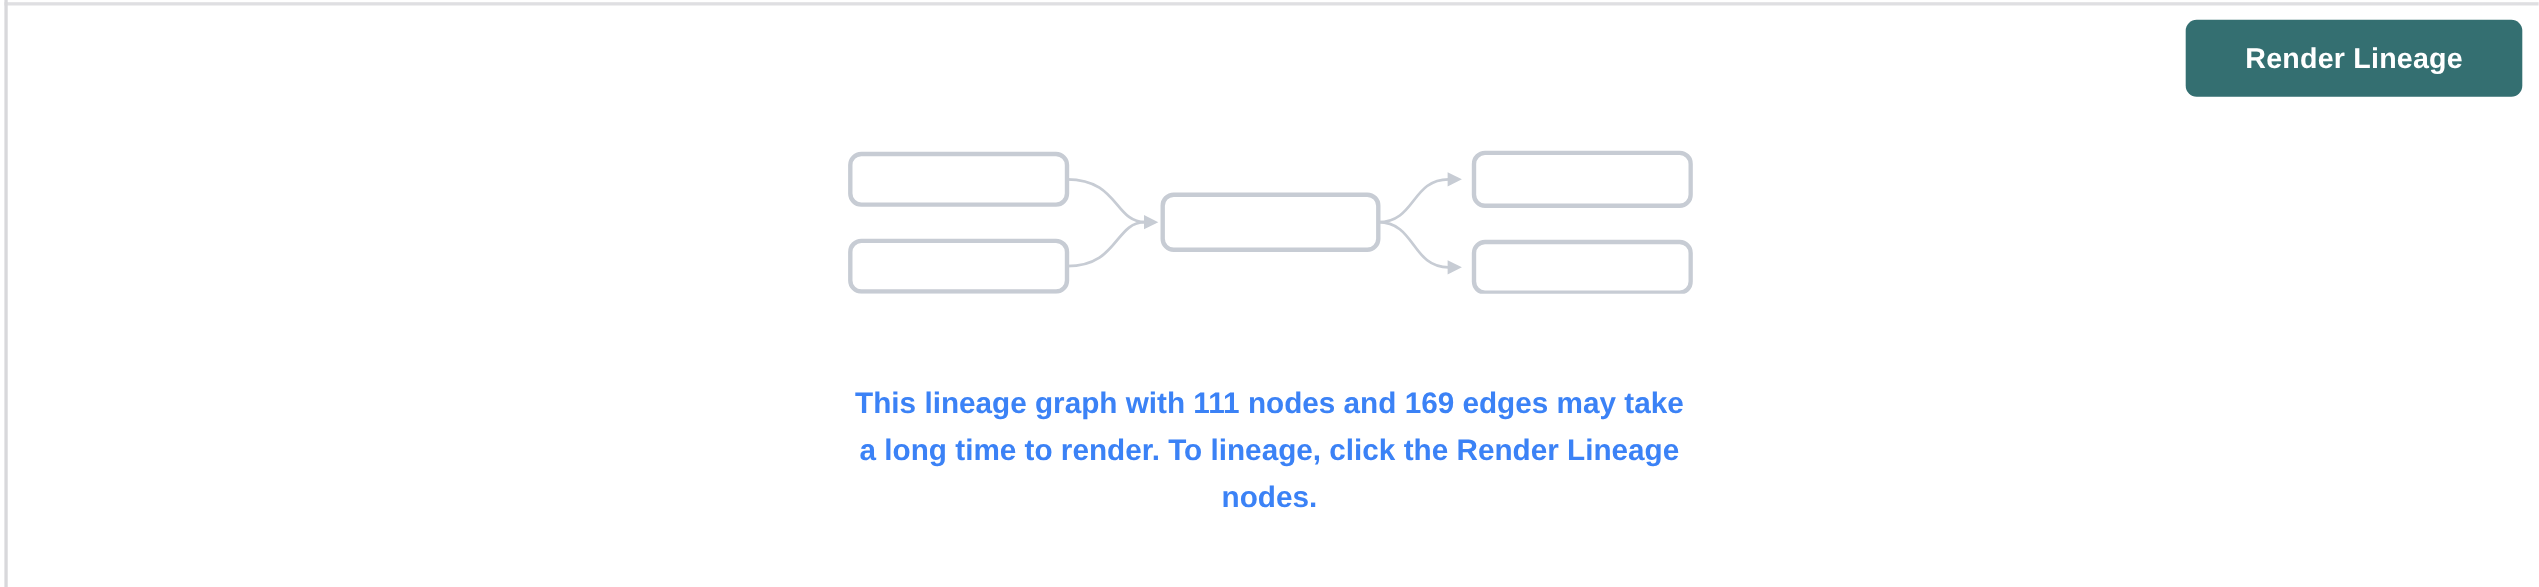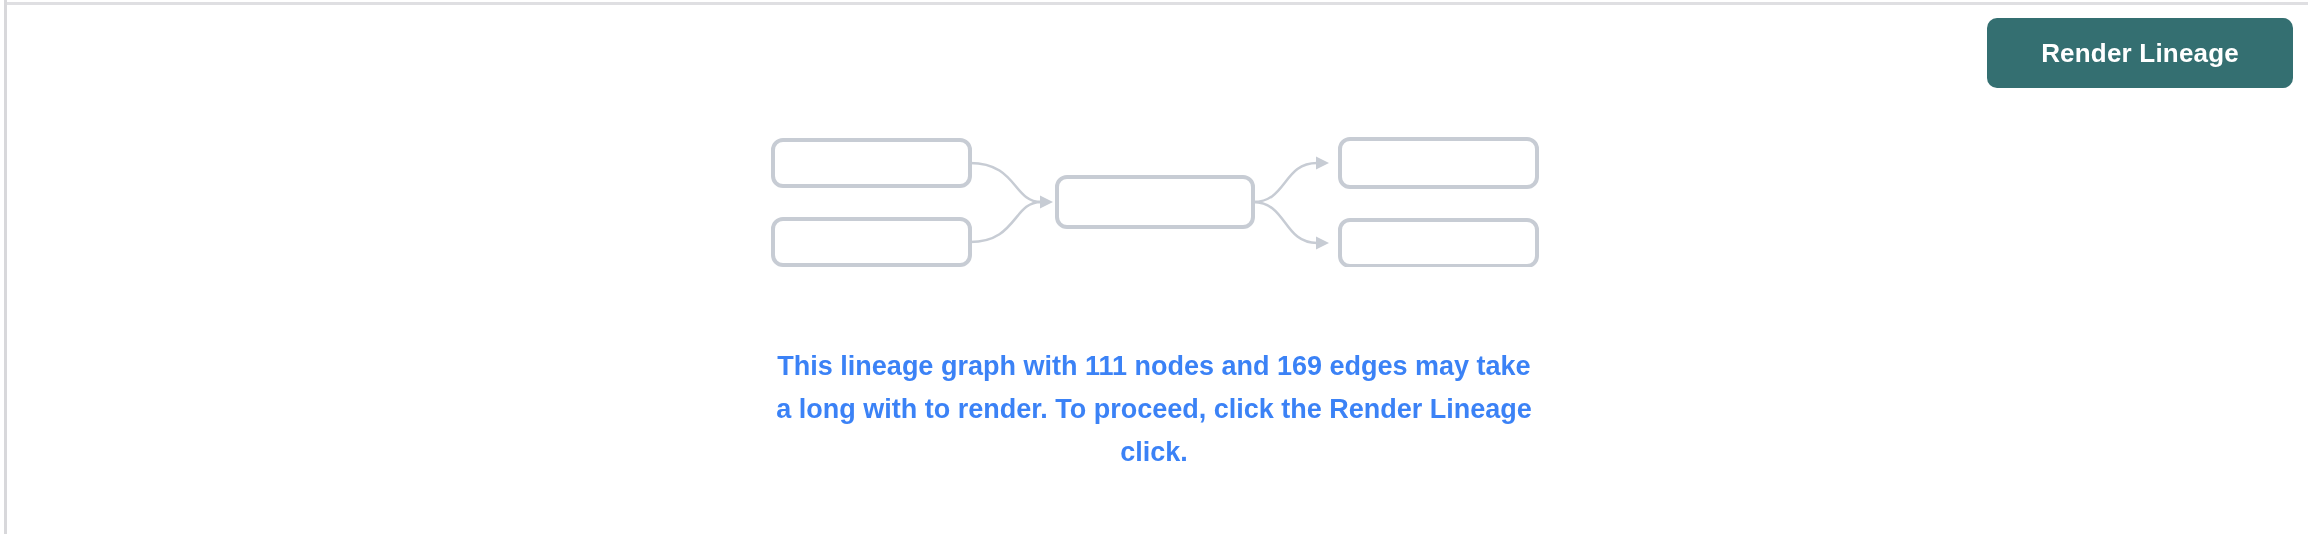--- a/index.html
+++ b/index.html
@@ -96,18 +96,18 @@
         <rect x="4" y="5" width="197" height="46" rx="10"></rect>
         <rect x="4" y="84" width="197" height="46" rx="10"></rect>
         <rect x="288" y="42" width="196" height="50" rx="10"></rect>
         <rect x="571" y="4" width="197" height="48" rx="10"></rect>
         <rect x="571" y="85" width="197" height="46" rx="10"></rect>
       </g>
     </svg>
 
     <div class="message">
       <div>This lineage graph with 111 nodes and 169 edges may take</div>
-      <div>a long with to render. To proceed, click the Render Lineage</div>
-      <div>click.</div>
+      <div>a long time to render. To lineage, click the Render Lineage</div>
+      <div>nodes.</div>
     </div>
 
   </div>
 </div>
 
 </body></html>

